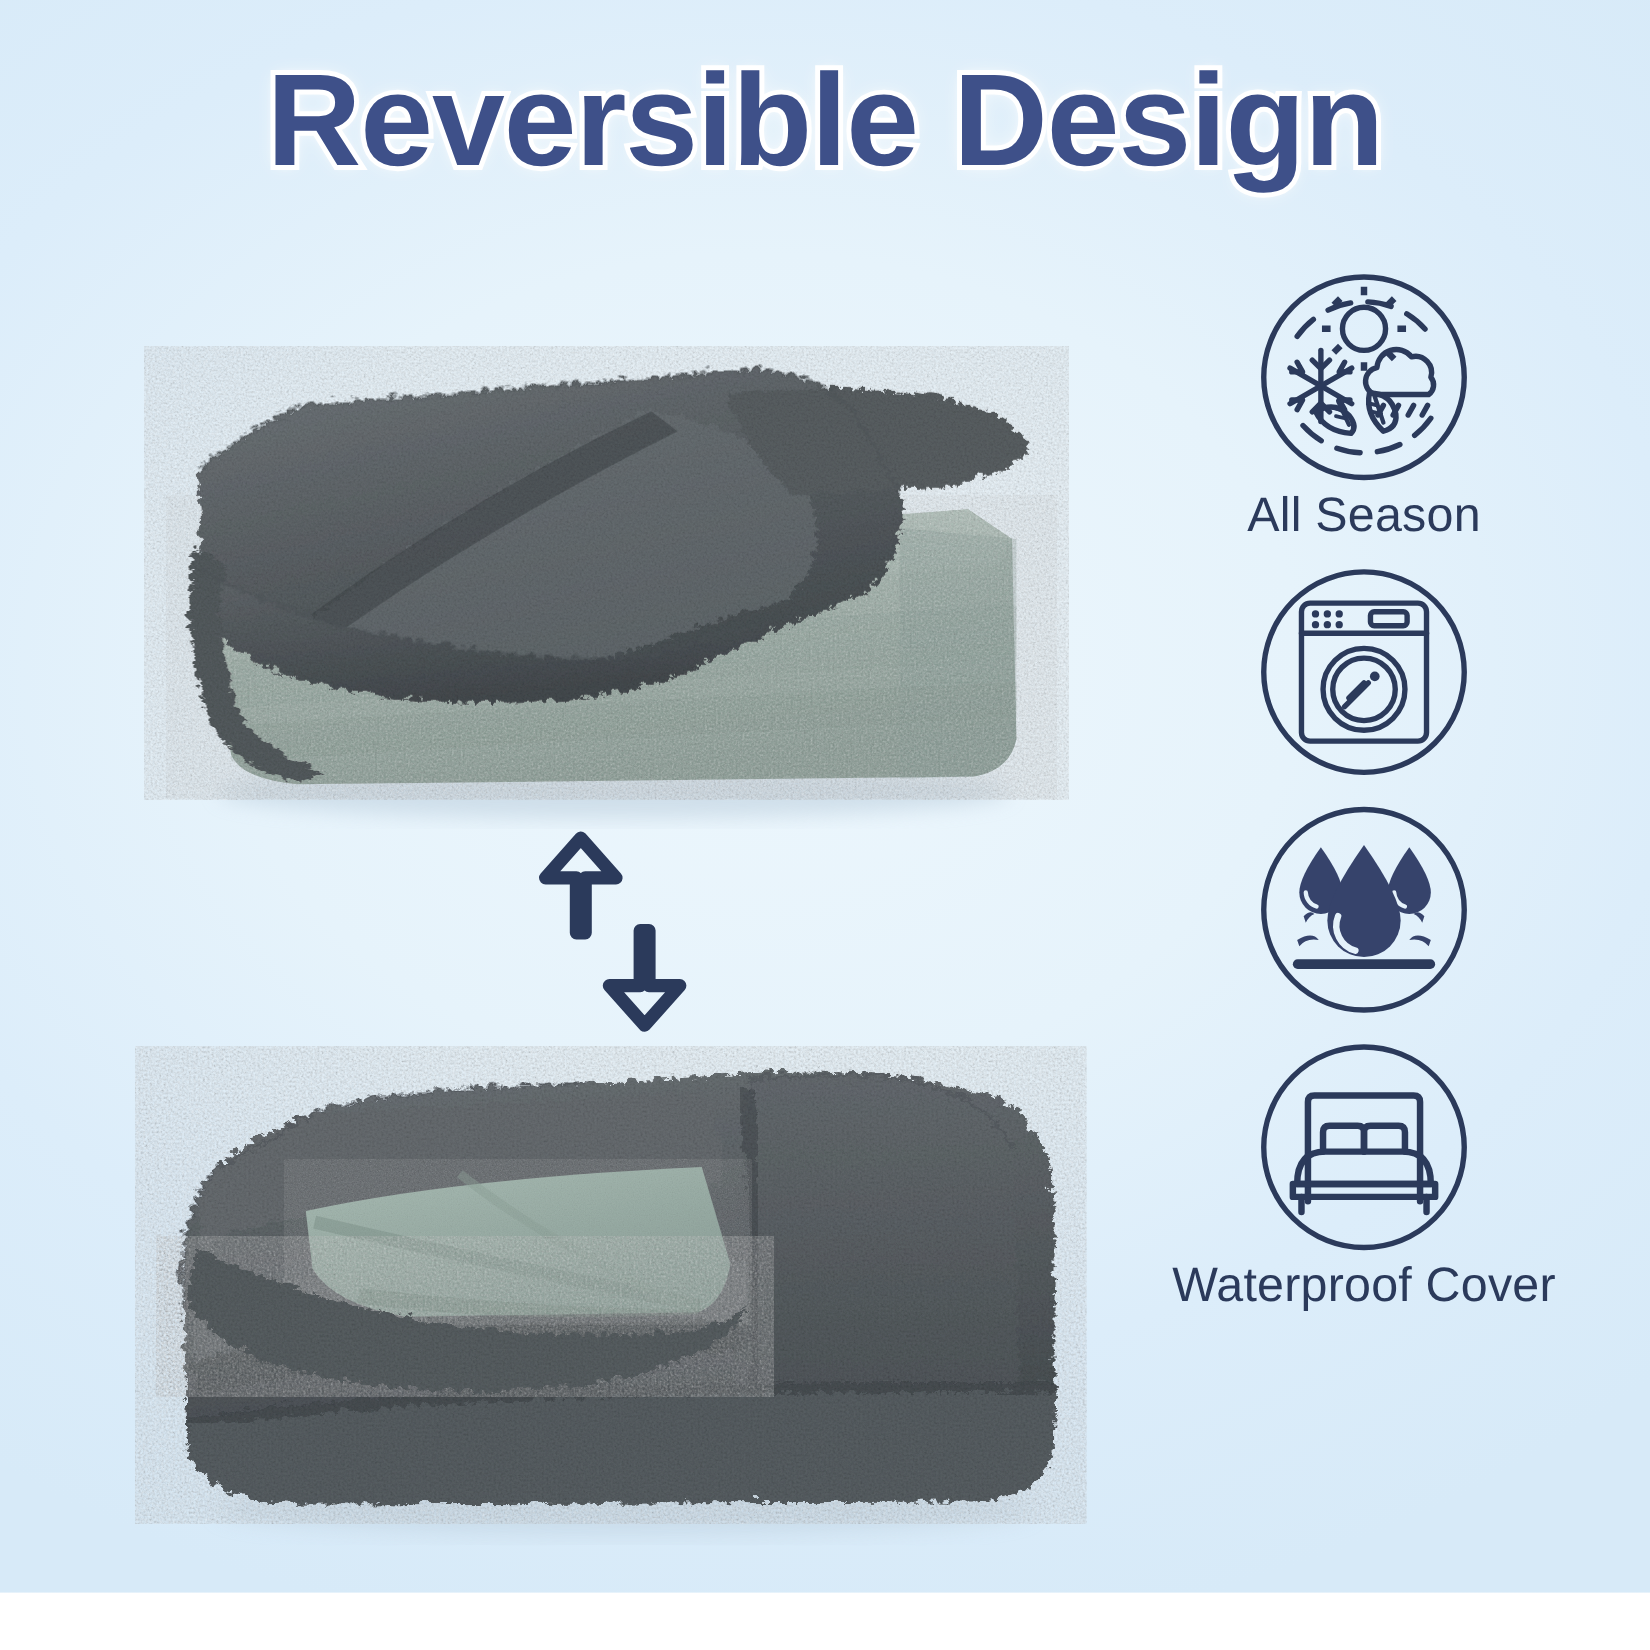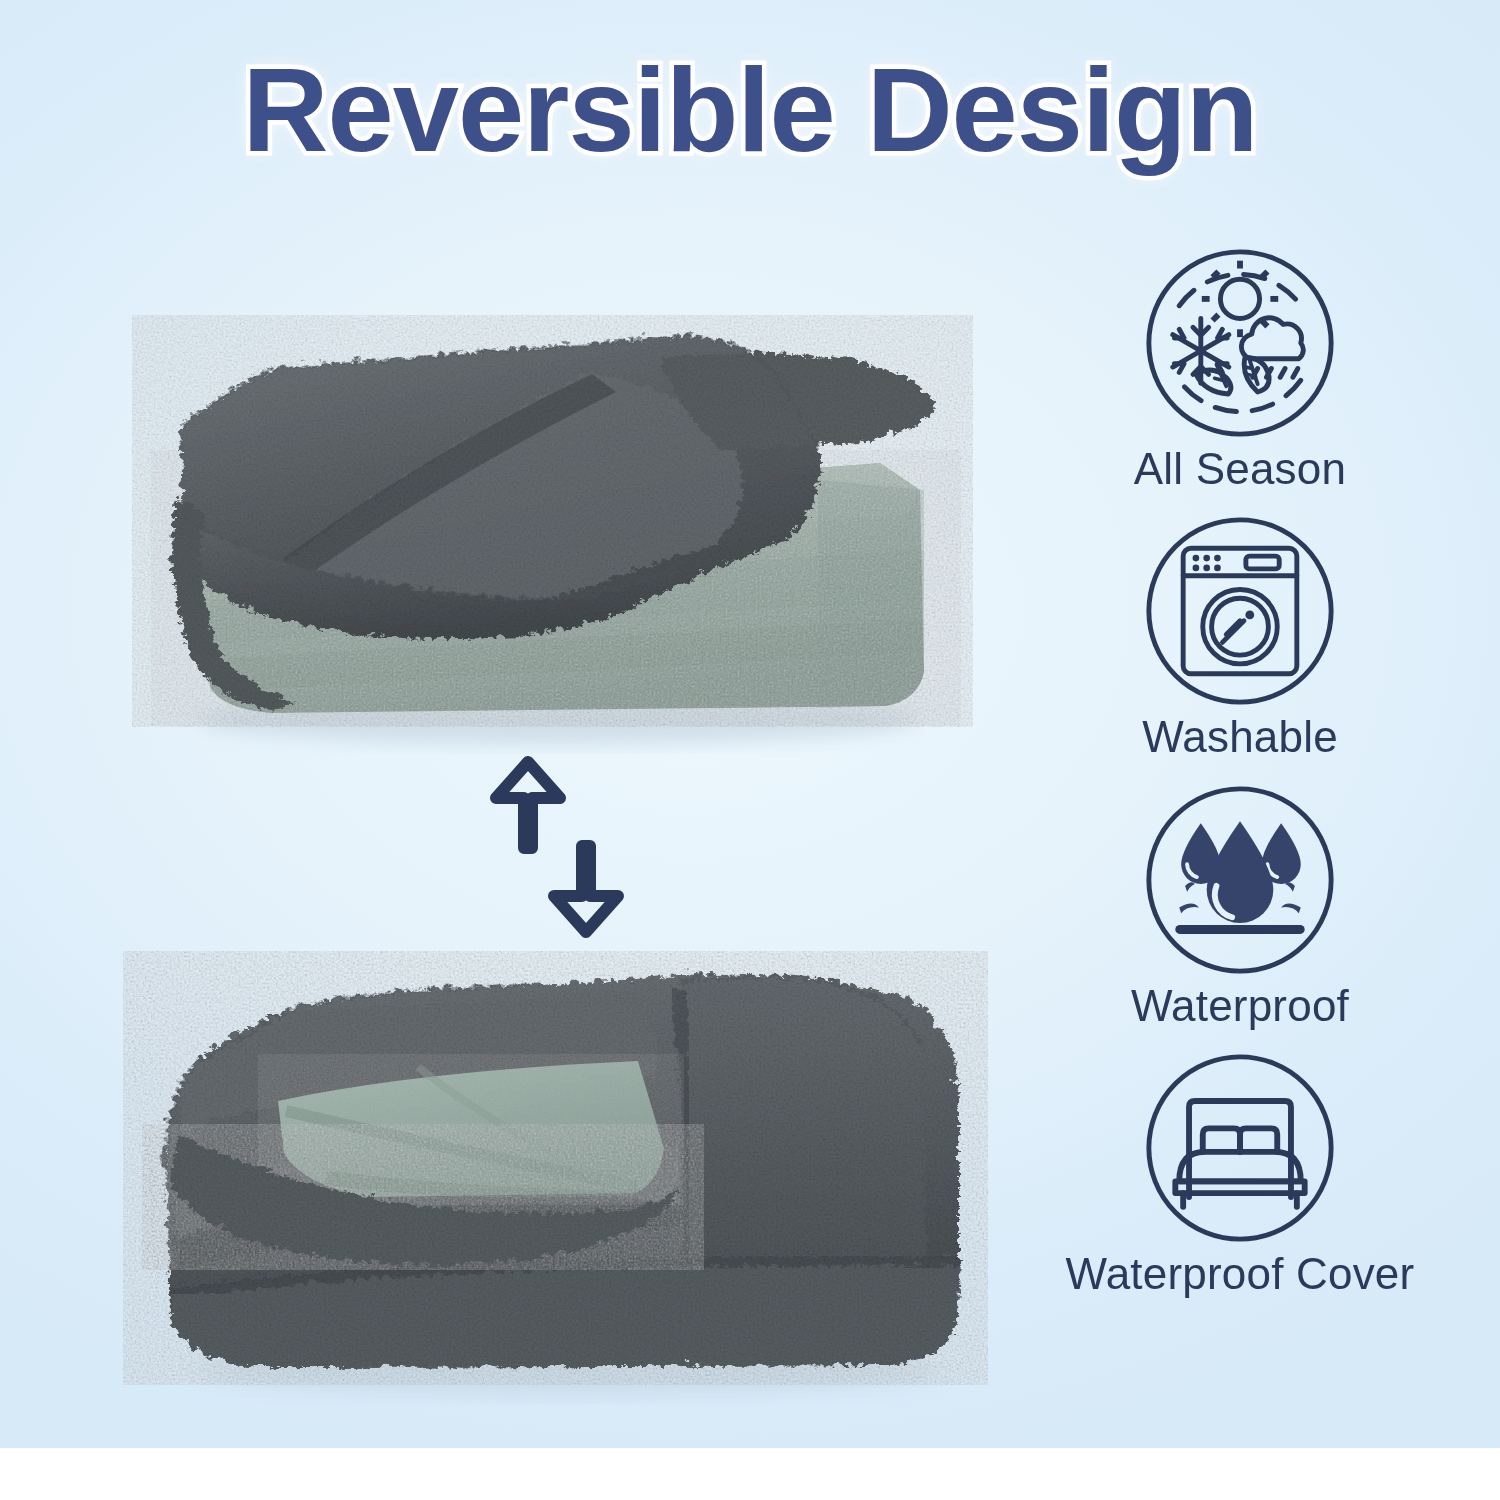--- a/index.html
+++ b/index.html
@@ -364,21 +364,20 @@
           <rect x="106" y="44" width="34" height="13" rx="3.5"></rect>
 
           <circle cx="100" cy="116" r="38"></circle>
           <circle cx="100" cy="116" r="29"></circle>
 
           <path d="M82,132 L104,110" stroke-width="5"></path>
           <path d="M86,124 L100,110" stroke-width="5"></path>
           <circle cx="110" cy="104" r="4.5" fill="#2b3a5b" stroke="none"></circle>
         </g>
       </svg>
-      <div class="feature-label">Washable</div>
     </div>
 
     <div class="feature">
       <svg class="feature-icon" viewBox="0 0 200 200" xmlns="http://www.w3.org/2000/svg">
         <circle cx="100" cy="100" r="93" fill="none" stroke="#2b3a5b" stroke-width="5"></circle>
 
         <path d="M60,42 Q80,70 80,84 A20,20 0 0 1 40,84 Q40,70 60,42 Z" fill="#36436b"></path>
         <path d="M46,84 A14,14 0 0 0 56,97" fill="none" stroke="#e4f1fa" stroke-width="4" stroke-linecap="round"></path>
 
         <path d="M142,42 Q162,70 162,84 A20,20 0 0 1 122,84 Q122,70 142,42 Z" fill="#36436b"></path>
@@ -389,21 +388,20 @@
 
         <g fill="#36436b">
           <path d="M44,106 Q50,100 54,104 Q49,106 46,112 Z"></path>
           <path d="M38,128 Q52,120 58,128 Q46,126 40,134 Z"></path>
           <path d="M156,106 Q150,100 146,104 Q151,106 154,112 Z"></path>
           <path d="M162,128 Q148,120 142,128 Q154,126 160,134 Z"></path>
         </g>
 
         <rect x="34" y="146" width="132" height="9" rx="4.5" fill="#2b3a5b"></rect>
       </svg>
-      <div class="feature-label">Waterproof</div>
     </div>
 
     <div class="feature">
       <svg class="feature-icon" viewBox="0 0 200 200" xmlns="http://www.w3.org/2000/svg">
         <g fill="none" stroke="#2b3a5b" stroke-width="6" stroke-linecap="round" stroke-linejoin="round">
           <circle cx="100" cy="100" r="93" stroke-width="5"></circle>
 
           <path d="M48,150 L48,58 Q48,52 54,52 L146,52 Q152,52 152,58 L152,150"></path>
 
           <path d="M62,104 L62,86 Q62,80 68,80 L94,80 Q100,80 100,86 L100,104"></path>

